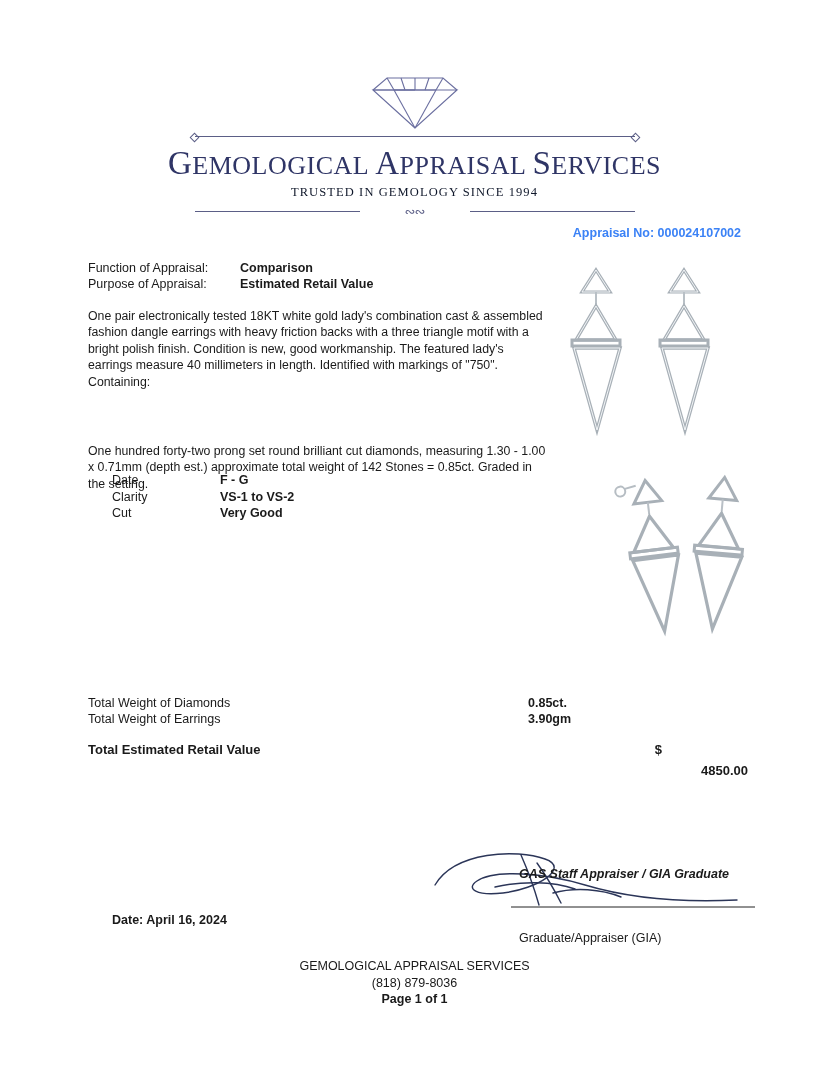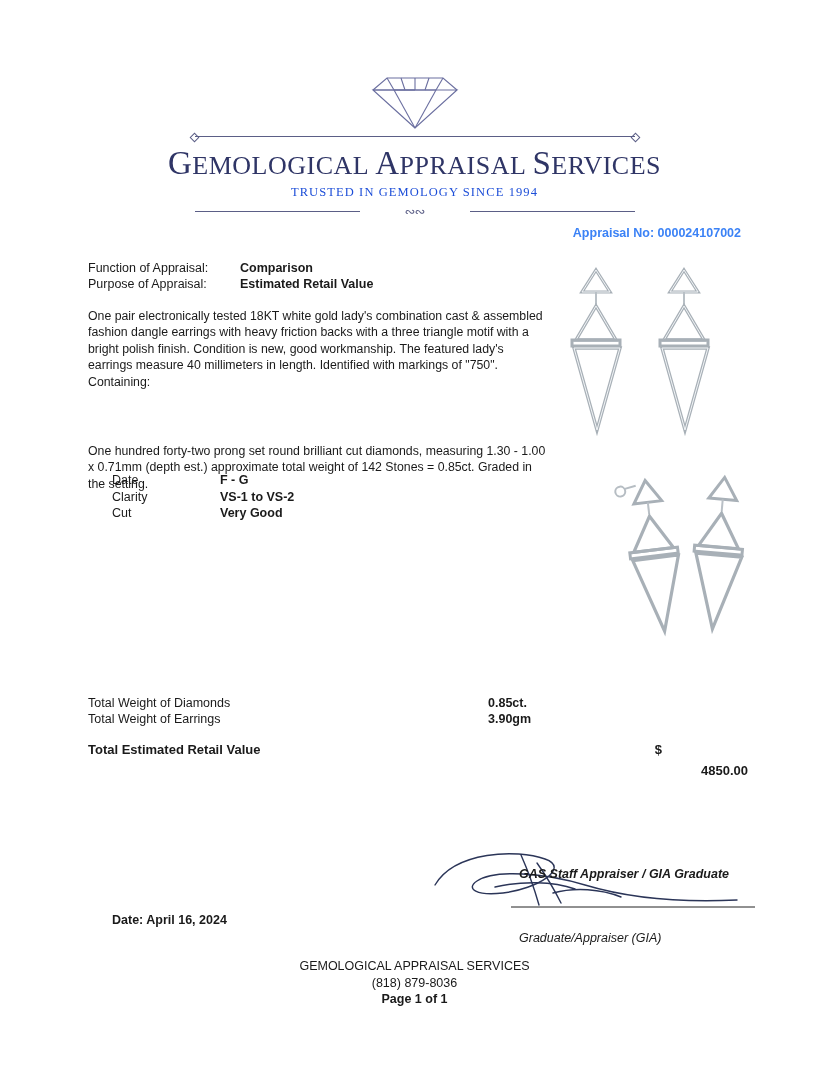--- a/index.html
+++ b/index.html
@@ -63,21 +63,21 @@
     font-size: 26px;
     letter-spacing: 0.5px;
     margin-top: 8px;
     white-space: nowrap;
   }
   .company-name .cap {
     font-size: 33px;
   }
   .tagline {
     font-family: "Liberation Serif", serif;
-    color: #1d4ed8;
+    color: #0f172a;
     font-size: 12.5px;
     letter-spacing: 1.1px;
     margin-top: 3px;
   }
   .flourish {
     width: 440px;
     margin: 4px auto 0 auto;
     position: relative;
     height: 14px;
   }
@@ -158,20 +158,21 @@
   .totals {
     position: absolute;
     left: 88px;
     top: 695px;
     width: 660px;
     font-size: 12.5px;
   }
   .totals-row {
     display: flex;
     line-height: 16px;
+    gap: 40px;
   }
   .totals-label { width: 400px; }
   .totals-value { font-weight: bold; }
 
   .grand-total {
     position: absolute;
     left: 88px;
     top: 742px;
     width: 660px;
     font-size: 13px;
@@ -196,21 +197,20 @@
     top: 867px;
     font-size: 12.5px;
     font-weight: bold;
     font-style: italic;
   }
   .sig-sub {
     position: absolute;
     left: 519px;
     top: 931px;
     font-size: 12.5px;
-    font-style: italic;
   }
   .date-line {
     position: absolute;
     left: 88px;
     top: 913px;
     font-size: 12.5px;
     font-weight: bold;
     margin-left: 24px;
   }
 

